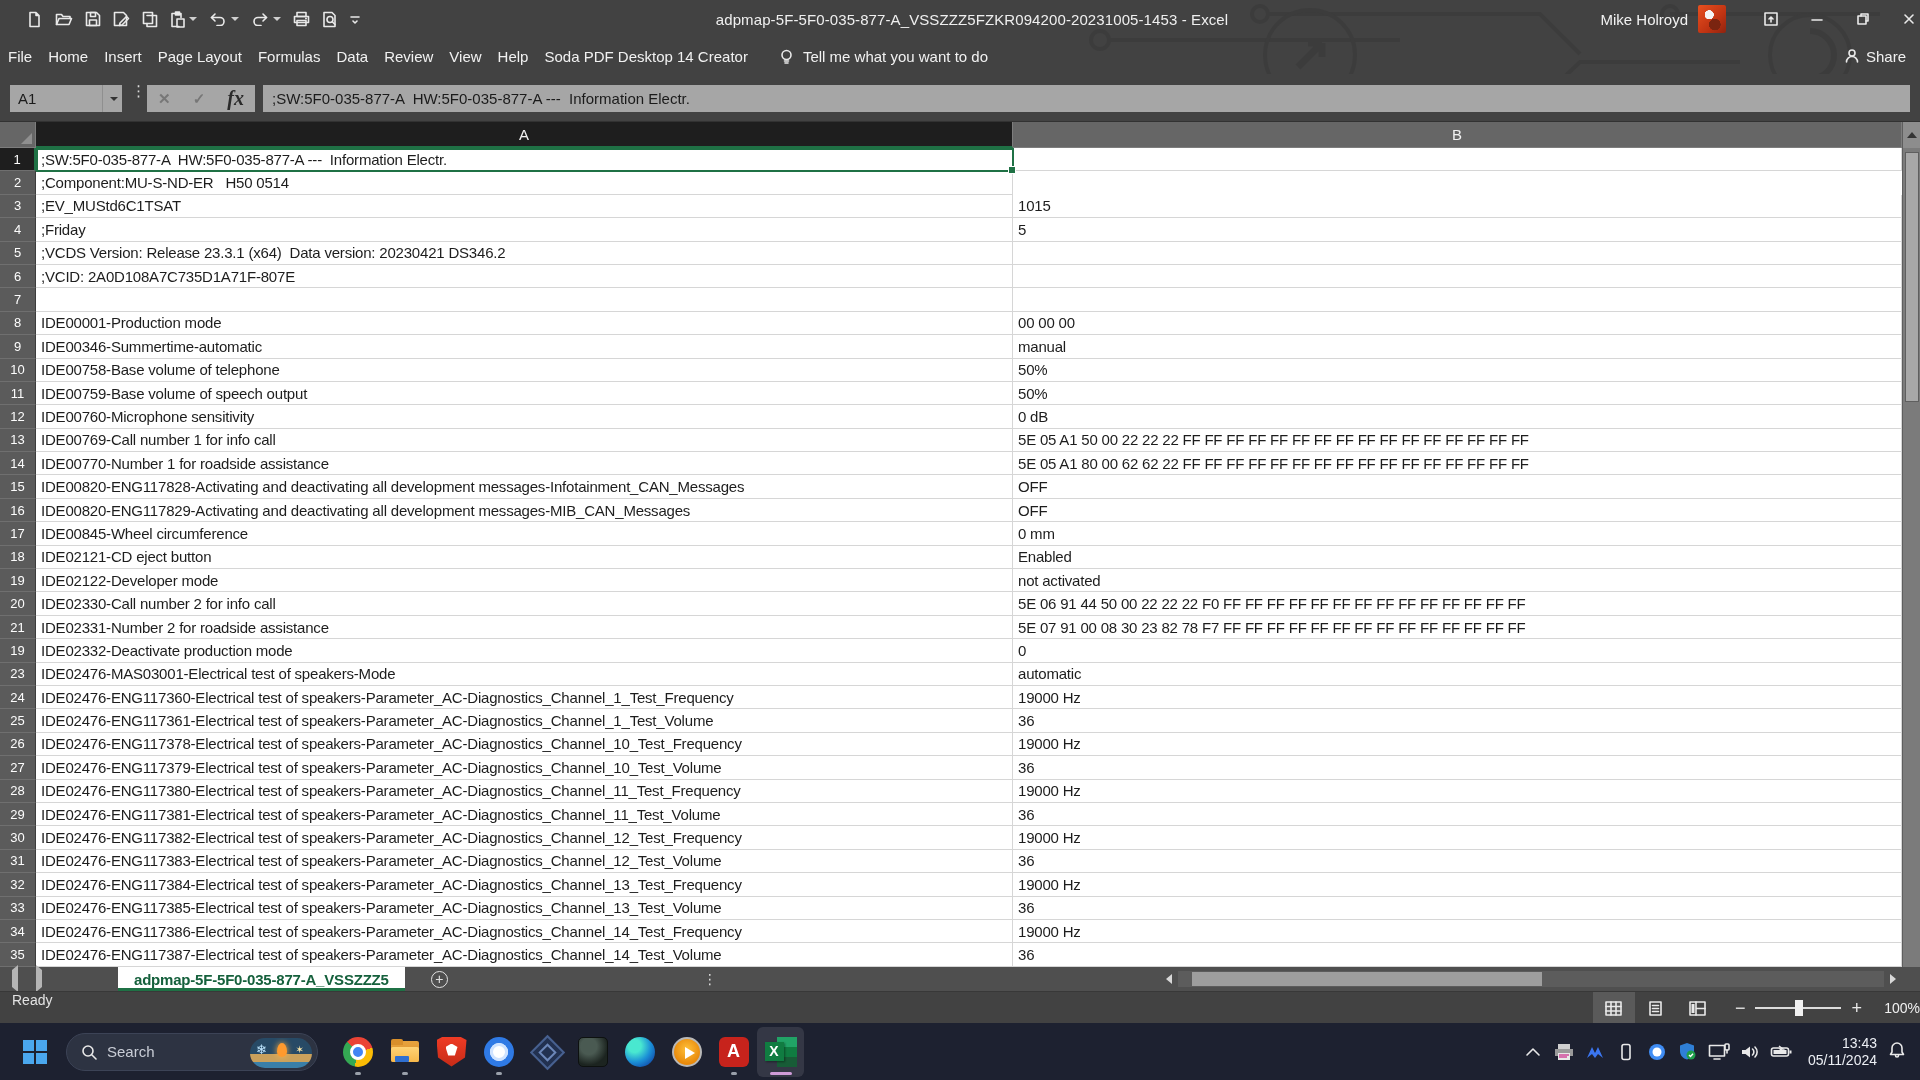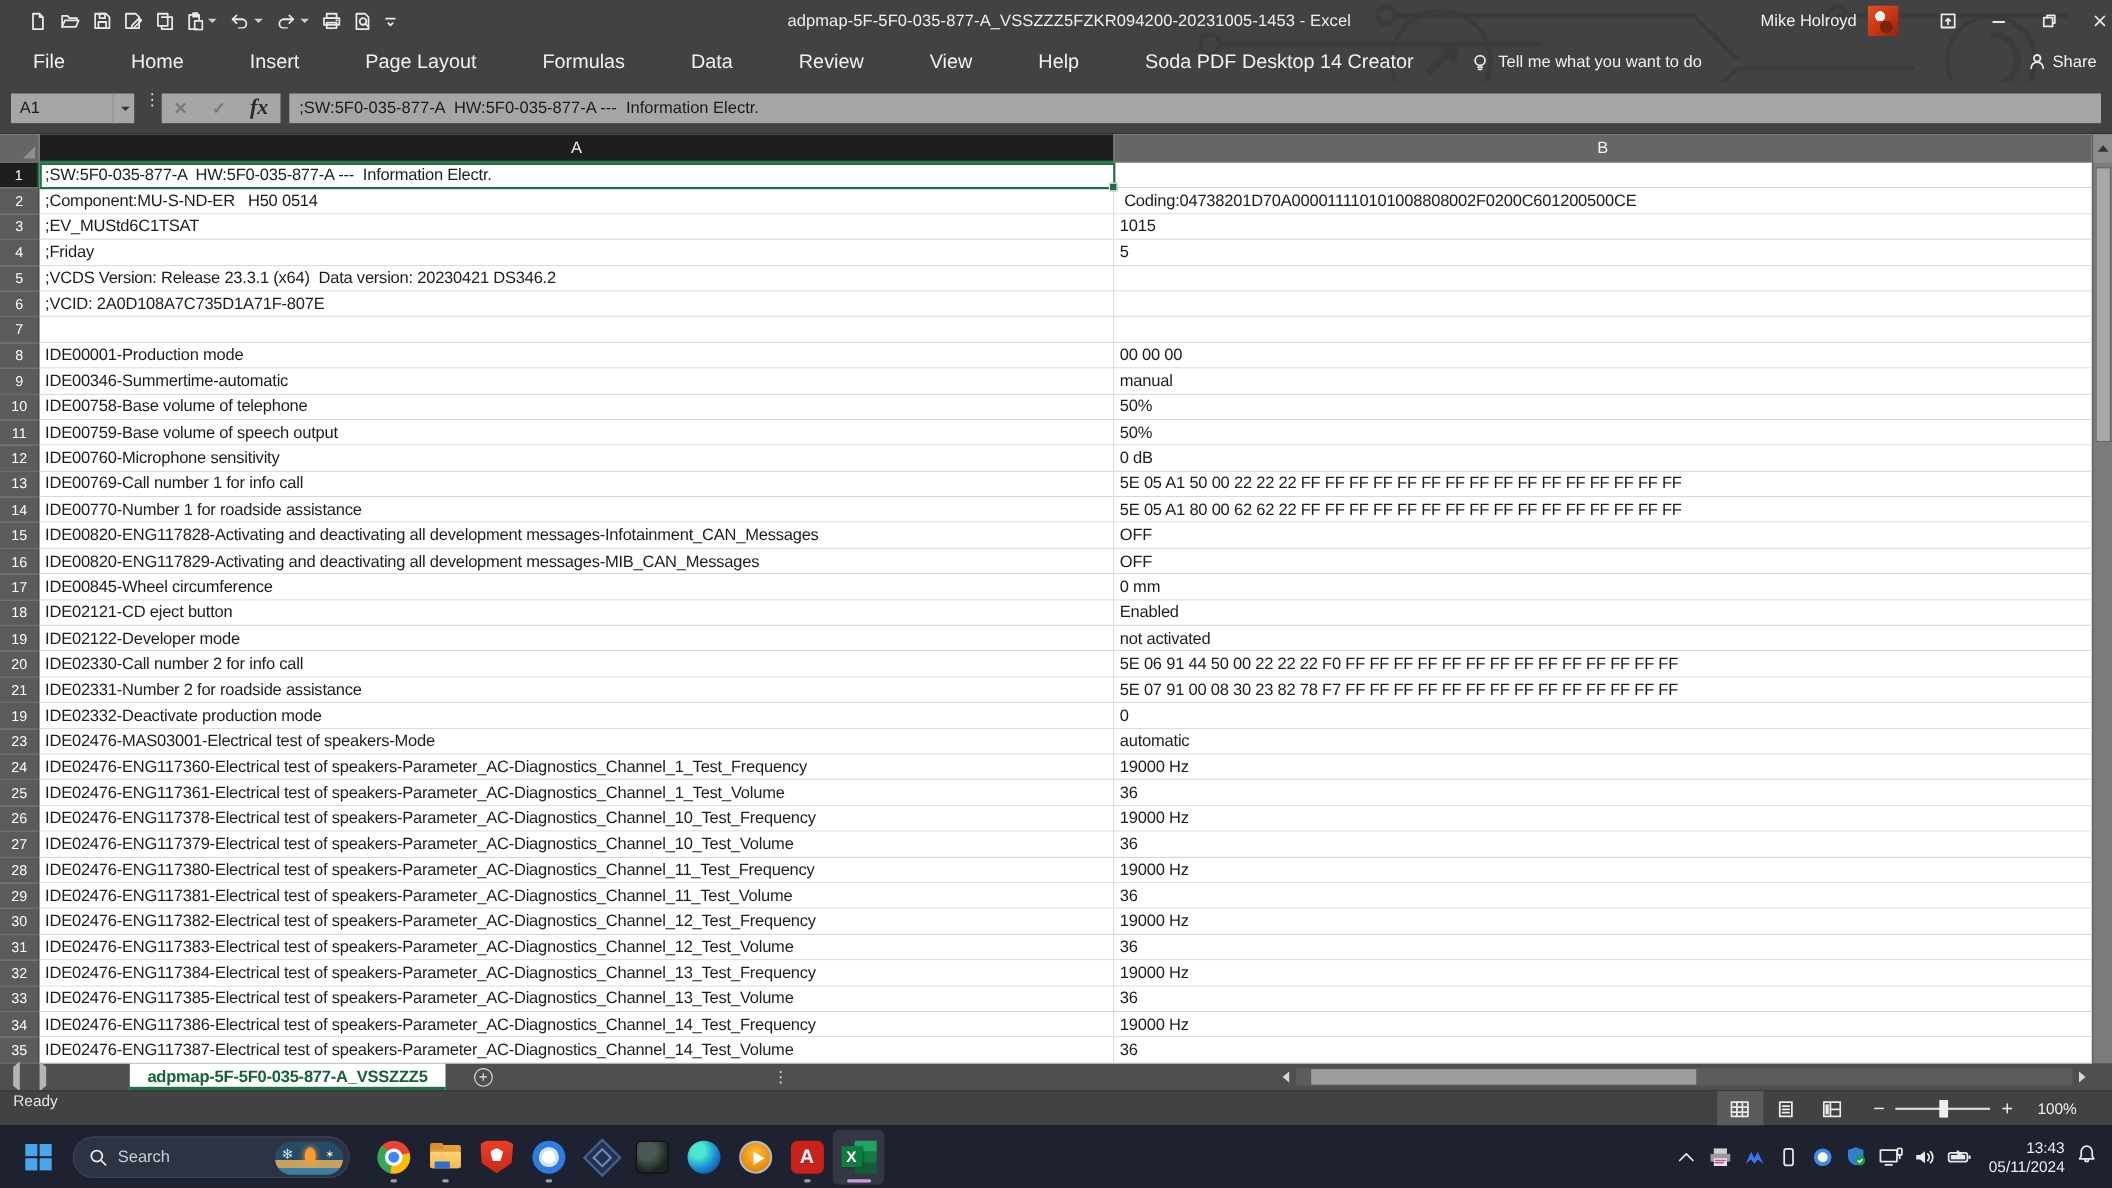--- a/index.html
+++ b/index.html
@@ -20,21 +20,21 @@
   .tb-right { position:absolute; right:0; top:0; height:38px; display:flex; align-items:center; }
   .username { color:#f2f2f2; font-size:15px; margin-right:10px; }
   .avatar { width:28px; height:28px; border-radius:2px; margin-right:22px;
     background:radial-gradient(circle at 40% 35%, #f4f4f4 0 18%, transparent 19%),
                radial-gradient(circle at 60% 70%, #7a2410 0 22%, transparent 23%),
                linear-gradient(135deg,#e8501f,#c03312 60%,#8f2410); }
   .winbtn { width:46px; height:38px; display:flex; align-items:center; justify-content:center; color:#e8e8e8; }
   .winbtn svg { display:block; }
 
   .tabrow { position:absolute; top:38px; left:0; width:1920px; height:36px; display:flex; align-items:center; }
-  .tab { color:#f1f1f1; font-size:18px; padding:8px 30px; white-space:nowrap; }
+  .tab { color:#f1f1f1; font-size:15px; padding:8px 8px; white-space:nowrap; }
   .tellme { display:flex; align-items:center; gap:8px; margin-left:22px; color:#f1f1f1; font-size:15px; }
   .share { position:absolute; right:14px; display:flex; align-items:center; gap:6px; color:#f1f1f1; font-size:15px; }
 
   .formula-row { position:absolute; top:74px; left:0; width:1920px; height:48px; background:#424242; border-bottom:1px solid #323232; }
   .namebox { position:absolute; left:10px; top:11px; width:112px; height:27px; background:#a6a6a6; display:flex; align-items:center; }
   .namebox .nb-text { flex:1; padding-left:8px; font-size:15px; color:#1b1b1b; }
   .nb-drop { width:20px; height:100%; display:flex; align-items:center; justify-content:center; border-left:1px solid #8f8f8f; }
   .nb-drop .caret { border-top-color:#333; }
   .vdots { position:absolute; left:131px; top:13px; color:#d9d9d9; font-size:15px; letter-spacing:0; line-height:7px; text-align:center; width:8px; }
   .fbtns { position:absolute; left:147px; top:11px; width:108px; height:27px; background:#a6a6a6; display:flex; align-items:center; justify-content:space-around; }
@@ -83,21 +83,21 @@
   
   .statusbar { position:absolute; top:991px; left:0; width:1920px; height:32px; background:#424242; border-top:1px solid #383838; display:flex; }
   .ready { color:#e3e3e3; font-size:14px; margin-left:12px; }
   .sb-right { position:absolute; right:0; display:flex; align-items:center; height:32px; }
   .viewbtn { width:42px; height:32px; display:flex; align-items:center; justify-content:center; }
   .viewbtn.active { background:#5a5a5a; }
   .zoomctl { display:flex; align-items:center; gap:10px; margin:0 14px 0 16px; color:#e8e8e8; }
   .zminus,.zplus { font-size:18px; color:#e8e8e8; }
   .ztrack { width:86px; height:2px; background:#dcdcdc; position:relative; }
   .zthumb { position:absolute; left:40px; top:-7px; width:8px; height:16px; background:#f0f0f0; }
-  .zpct { color:#f0f0f0; font-size:14px; margin-right:32px; width:44px; text-align:right; }
+  .zpct { color:#f0f0f0; font-size:14px; margin-right:0; width:44px; text-align:right; }
 
   
   .taskbar { position:absolute; top:1023px; left:0; width:1920px; height:57px; background:#1d2130; display:flex; align-items:center; }
   .start { width:46px; height:46px; margin-left:12px; display:flex; align-items:center; justify-content:center; }
   .winlogo { width:24px; height:24px; display:grid; grid-template-columns:11px 11px; grid-template-rows:11px 11px; gap:2px; }
   .winlogo div { background:#4aa7ee; }
   .searchpill { width:252px; height:38px; background:#2d3342; border:1px solid #3c4356; border-radius:19px; display:flex; align-items:center; margin-left:8px; position:relative; }
   .searchpill .mag { margin-left:14px; }
   .searchpill .ph { color:#c9cdd6; font-size:15px; margin-left:10px; }
   .weather { position:absolute; right:5px; top:4px; width:62px; height:30px; border-radius:15px; overflow:hidden;
@@ -326,21 +326,20 @@
     </div>
     <div class="rows" id="rows">
         <div class="r">
           <div class="rn selh">1</div>
           <div class="c ca">;SW:5F0-035-877-A  HW:5F0-035-877-A ---  Information Electr.</div>
           <div class="c cb"></div>
         </div>
         <div class="r">
           <div class="rn">2</div>
           <div class="c ca">;Component:MU-S-ND-ER   H50 0514</div>
-          <div class="c cb"> Coding:04738201D70A000011110101008808002F0200C601200500CE</div>
         </div>
         <div class="r">
           <div class="rn">3</div>
           <div class="c ca">;EV_MUStd6C1TSAT</div>
           <div class="c cb">1015</div>
         </div>
         <div class="r">
           <div class="rn">4</div>
           <div class="c ca">;Friday</div>
           <div class="c cb">5</div>

